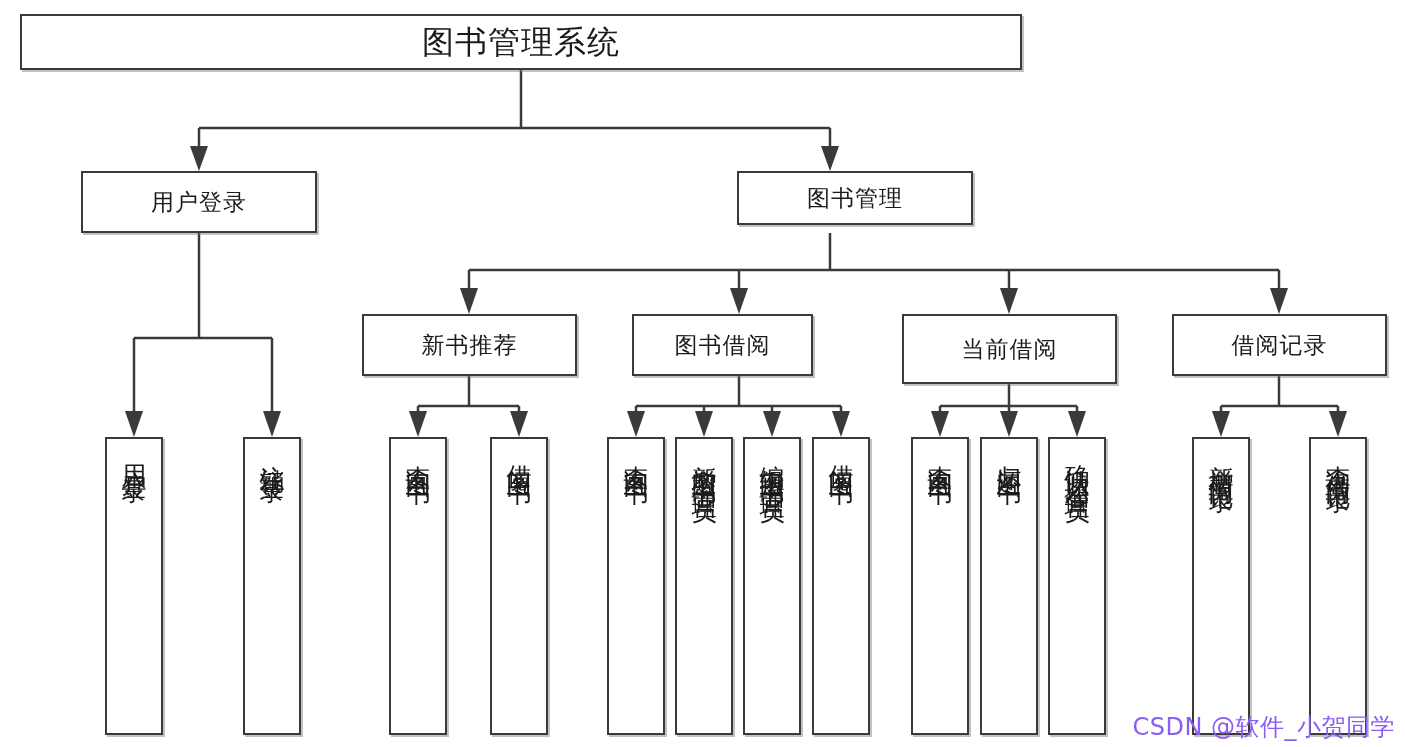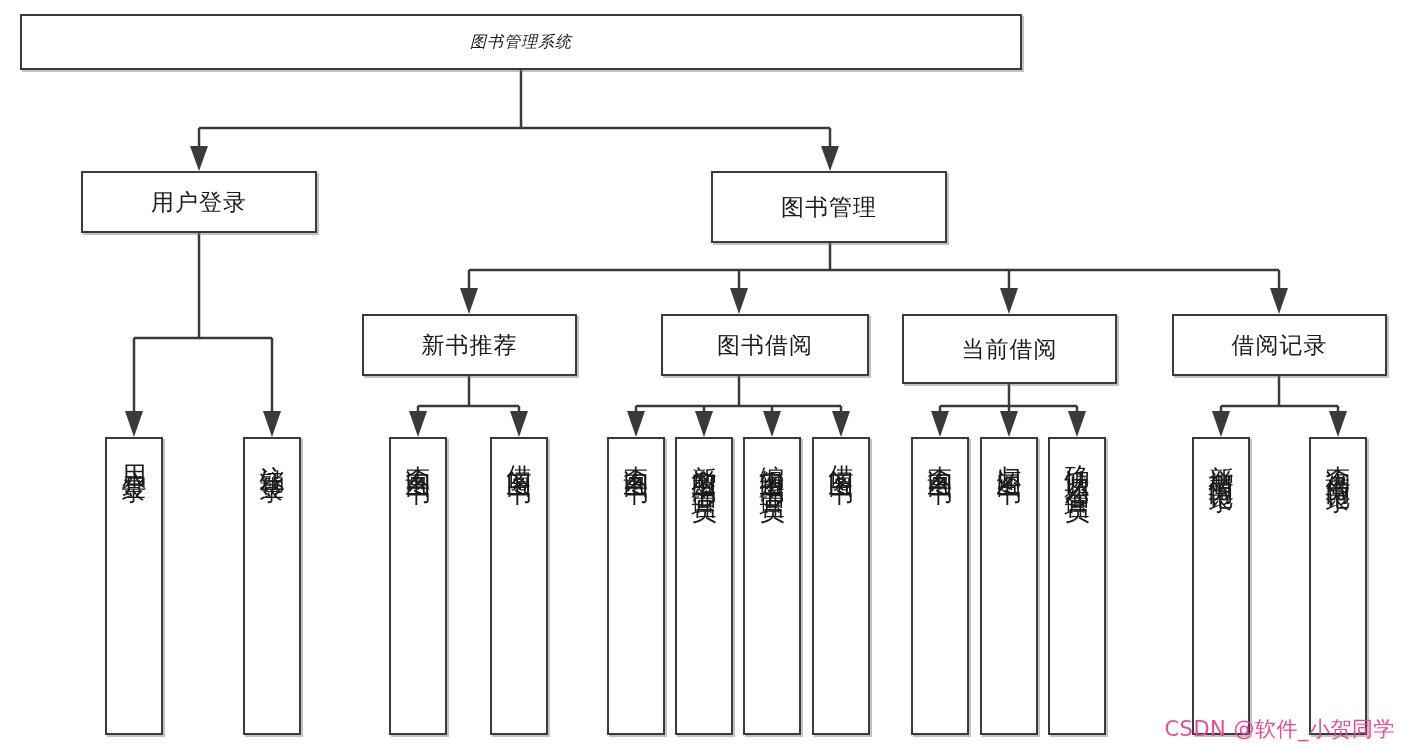--- a/index.html
+++ b/index.html
@@ -35,22 +35,21 @@
     text-align: center;
     letter-spacing: 1px;
     line-height: 1.25;
     white-space: nowrap;
   }
   
   .node.h .label {
     font-size: 23px;
   }
   .node.root .label {
-    font-size: 16px;
-    font-style: italic;
+    font-size: 32px;
   }
   
   .node.v {
     align-items: flex-start;
     justify-content: center;
     padding-top: 6px;
   }
   .node.v .label {
     writing-mode: vertical-rl;
     text-orientation: upright;
@@ -76,22 +75,22 @@
   }
   .arrowhead {
     fill: #3a3a3a;
     stroke: none;
   }
   
   #watermark {
     position: absolute;
     right: 10px;
     bottom: 4px;
-    font-size: 21px;
-    color: #ec4899;
+    font-size: 24px;
+    color: #8b5cf6;
     letter-spacing: 0.5px;
     white-space: nowrap;
     user-select: none;
   }
 </style>
 </head>
 <body>
 
 <div id="canvas">
 
@@ -165,29 +164,29 @@
   </svg>
 
   <div class="node h root" style="left:20px; top:14px; width:1002px; height:56px;">
     <span class="label">图书管理系统</span>
   </div>
 
   <div class="node h" style="left:81px; top:171px; width:236px; height:62px;">
     <span class="label">用户登录</span>
   </div>
 
-  <div class="node h" style="left:711px; top:171px; width:236px; height:72px;">
+  <div class="node h" style="left:737px; top:171px; width:236px; height:54px;">
     <span class="label">图书管理</span>
   </div>
 
   <div class="node h" style="left:362px; top:314px; width:215px; height:62px;justify-content:center;">
     <span class="label">新书推荐</span>
   </div>
 
-  <div class="node h" style="left:661px; top:314px; width:208px; height:62px;">
+  <div class="node h" style="left:632px; top:314px; width:181px; height:62px;">
     <span class="label">图书借阅</span>
   </div>
 
   <div class="node h" style="left:902px; top:314px; width:215px; height:70px;">
     <span class="label">当前借阅</span>
   </div>
 
   <div class="node h" style="left:1172px; top:314px; width:215px; height:62px;">
     <span class="label">借阅记录</span>
   </div>

